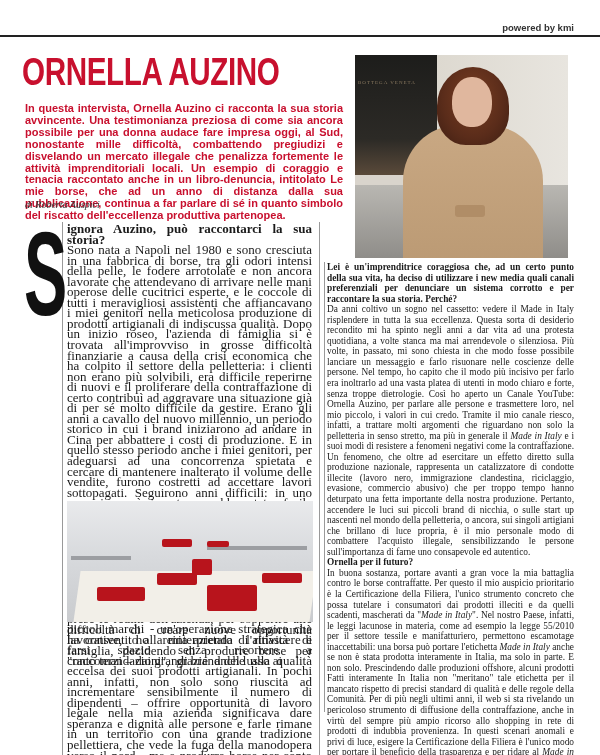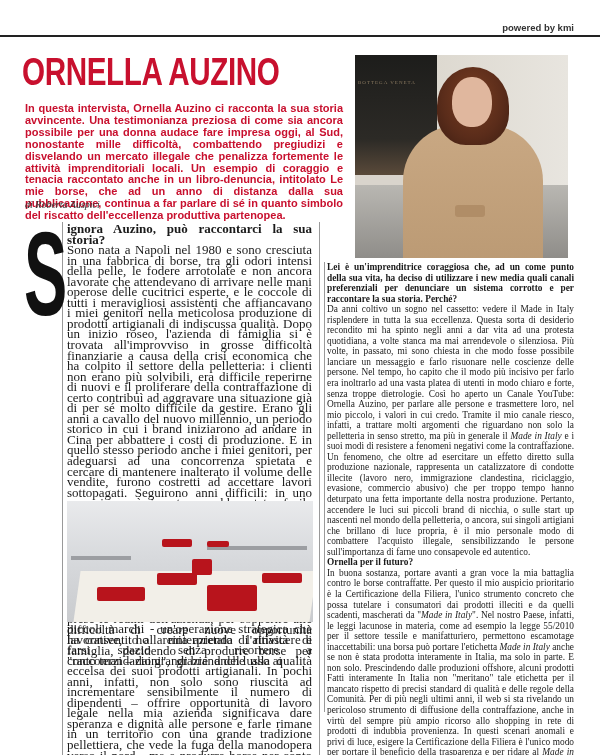--- a/index.html
+++ b/index.html
@@ -75,20 +75,20 @@
   <div class="bag" style="left:195px;top:72px;width:40px;height:10px;"></div>
   <div class="bag" style="left:125px;top:58px;width:20px;height:16px;"></div>
   <div class="bag" style="left:95px;top:38px;width:30px;height:8px;"></div>
   <div class="bag" style="left:140px;top:40px;width:22px;height:6px;"></div>
 </div>
 
 <div class="text-l2">piccoli marchi - un'operazione strategica che ha consentito alla mia azienda di rinascere e farsi spazio senza ricorrere a "raccomandazioni", grazie anche alla qualità eccelsa dei suoi prodotti artigianali. In pochi anni, infatti, non solo sono riuscita ad incrementare sensibilmente il numero di dipendenti – offrire opportunità di lavoro legale nella mia azienda significava dare speranza e dignità alle persone e farle rimane in un territorio con una grande tradizione pellettiera, che vede la fuga della manodopera verso il nord - ma a produrre borse per conto di un grande brand come Gucci.</div>
 
 <div class="col-right"></div>
 <div class="text-r">
-  <span class="q">Lei è un'imprenditrice coraggiosa che, ad un come punto della sua vita, ha deciso di utilizzare i new media quali canali preferenziali per denunciare un sistema corrotto e per raccontare la sua storia. Perché?</span><br>
+  <span class="q">Lei è un'imprenditrice coraggiosa che, ad un certo punto della sua vita, ha deciso di utilizzare i new media quali canali preferenziali per denunciare un sistema corrotto e per raccontare la sua storia. Perché?</span><br>
   <span>Da anni coltivo un sogno nel cassetto: vedere il Made in Italy risplendere in tutta la sua eccellenza. Questa sorta di desiderio recondito mi ha spinto negli anni a dar vita ad una protesta quotidiana, a volte stanca ma mai arrendevole o silenziosa. Più volte, in passato, mi sono chiesta in che modo fosse possibile lanciare un messaggio e farlo risuonare nelle coscienze delle persone. Nel tempo, ho capito che il modo più incisivo per farlo era inoltrarlo ad una vasta platea di utenti in modo chiaro e forte, senza troppe dietrologie. Così ho aperto un Canale YouTube: Ornella Auzino, per parlare alle persone e trasmettere loro, nel mio piccolo, i valori in cui credo. Tramite il mio canale riesco, infatti, a trattare molti argomenti che riguardano non solo la pelletteria in senso stretto, ma più in generale il </span><i>Made in Italy</i><span> e i suoi modi di resistere a fenomeni negativi come la contraffazione. Un fenomeno, che oltre ad esercitare un effetto diretto sulla produzione nazionale, rappresenta un catalizzatore di condotte illecite (lavoro nero, immigrazione clandestina, riciclaggio, evasione, commercio abusivo) che per troppo tempo hanno deturpato una fetta importante della nostra produzione. Pertanto, accendere le luci sui piccoli brand di nicchia, o sulle start up nascenti nel mondo della pelletteria, o ancora, sui singoli artigiani che brillano di luce propria, è il mio personale modo di combattere l'acquisto illegale, sensibilizzando le persone sull'importanza di farne uno consapevole ed autentico.</span><br>
   <span class="q">Ornella per il futuro?</span><br>
   <span>In buona sostanza, portare avanti a gran voce la mia battaglia contro le borse contraffatte. Per questo il mio auspicio prioritario è la Certificazione della Filiera, l'unico strumento concreto che possa tutelare i consumatori dai prodotti illeciti e da quelli scadenti, mascherati da "</span><i>Made in Italy</i><span>". Nel nostro Paese, infatti, le leggi lacunose in materia, come ad esempio la legge 55/2010 per il settore tessile e manifatturiero, permettono escamotage inaccettabili: una borsa può portare l'etichetta </span><i>Made in Italy</i><span> anche se non è stata prodotta interamente in Italia, ma solo in parte. E non solo. Prescindendo dalle produzioni offshore, alcuni prodotti Fatti interamente In Italia non "meritano" tale etichetta per il mancato rispetto di precisi standard di qualità e delle regole della Comunità. Per di più negli ultimi anni, il web si sta rivelando un pericoloso strumento di diffusione della contraffazione, anche in virtù del sempre più ampio ricorso allo shopping in rete di prodotti di indubbia provenienza. In questi scenari anomali e privi di luce, esigere la Certificazione della Filiera è l'unico modo per portare il beneficio della trasparenza e per ridare al </span><i>Made in Italy</i><br>
   
   <br>
   
 </div>
 
 </body></html>

